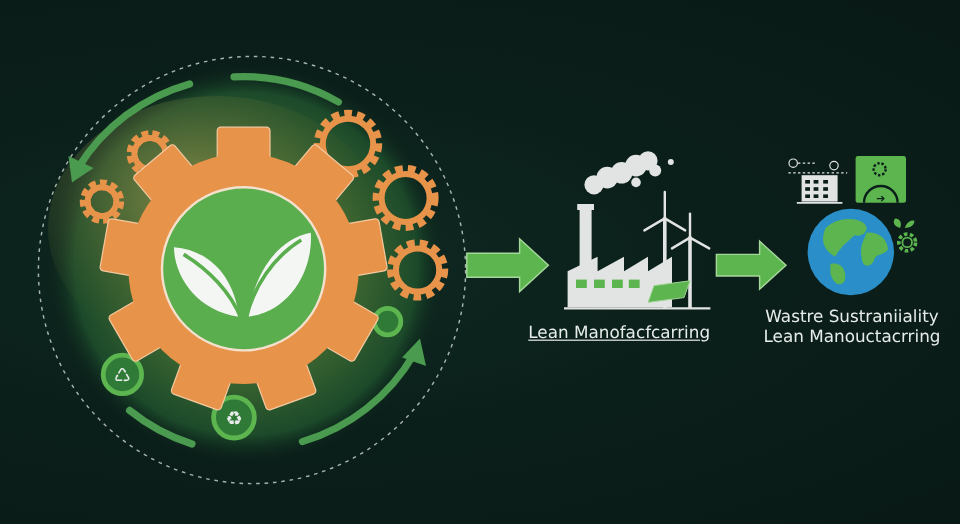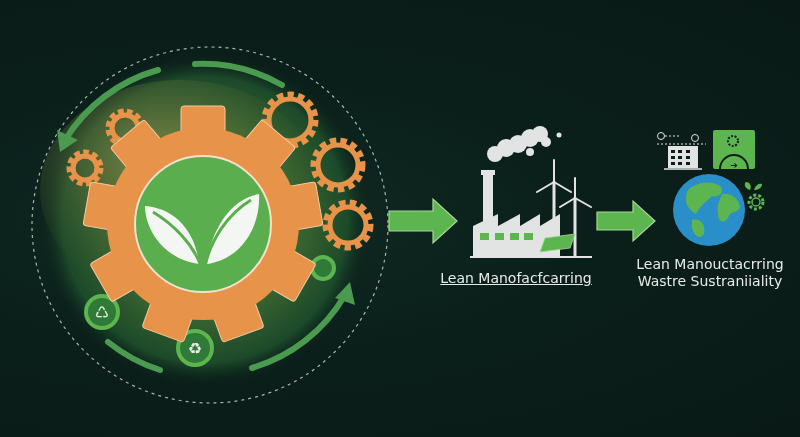--- a/index.html
+++ b/index.html
@@ -180,17 +180,17 @@
     <path d="M48,80 C56,72 72,70 80,76 C86,82 78,88 72,86 C66,92 60,96 56,104 C50,100 42,94 48,80 Z" fill="#5cb54f"></path>
     <path d="M82,84 C92,82 100,90 100,98 C96,104 90,100 88,108 C84,114 78,112 78,104 C76,96 80,90 82,84 Z" fill="#5cb54f"></path>
     <path d="M52,110 C60,108 66,114 64,124 C60,130 54,126 52,118 Z" fill="#5cb54f"></path>
 
     <circle cx="116" cy="92" r="7" fill="none" stroke="#5cb54f" stroke-width="3" stroke-dasharray="3 2"></circle>
     <circle cx="116" cy="92" r="4" fill="none" stroke="#5cb54f" stroke-width="1.5"></circle>
     <path d="M110,80 C104,78 104,74 106,72 C110,72 112,76 110,80 Z M114,80 C116,74 120,73 122,74 C122,78 118,80 114,80 Z" fill="#5cb54f"></path>
   </svg>
 
   <div class="caption cap2">
+    <div>Wastre Sustraniiality</div>
     <div>Lean Manouctacrring</div>
-    <div>Wastre Sustraniiality</div>
   </div>
 
 </div>
 
 </body></html>

